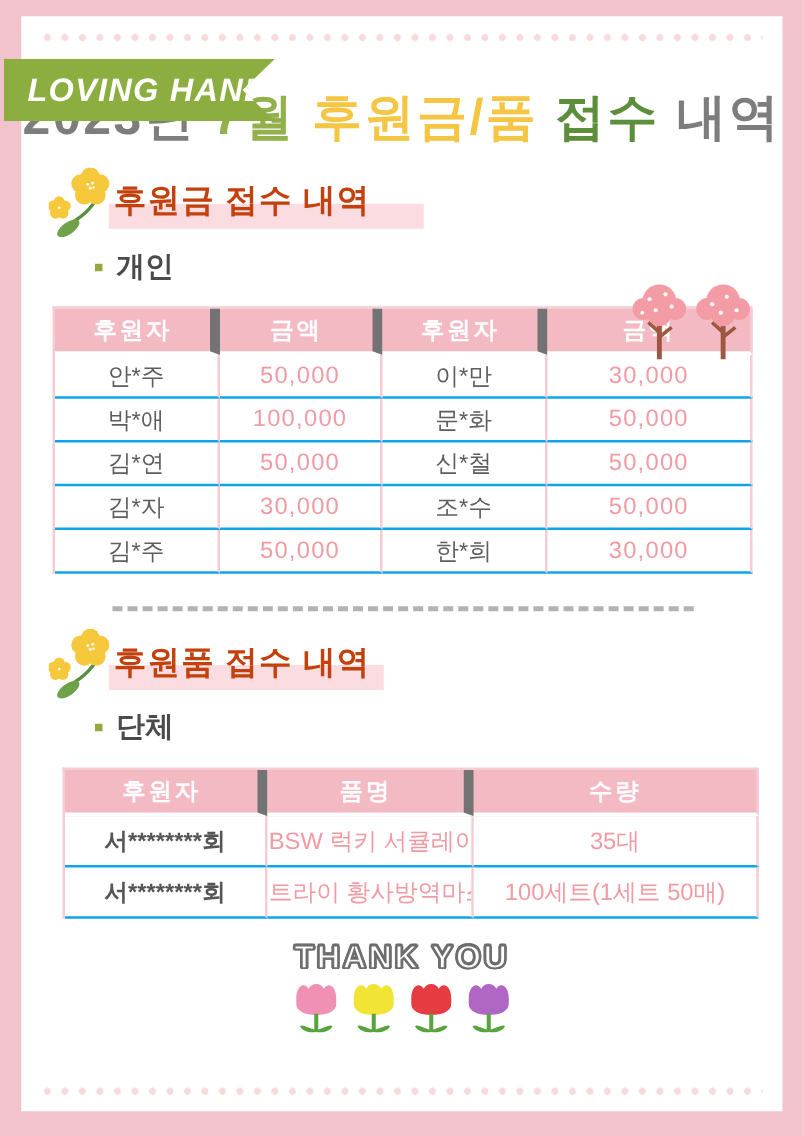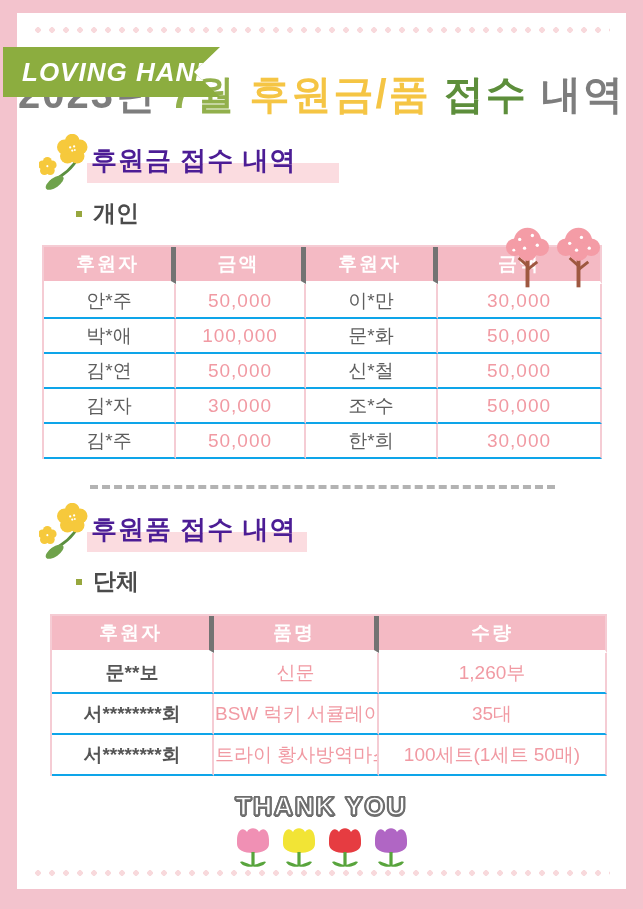--- a/index.html
+++ b/index.html
@@ -41,42 +41,42 @@
   .tw-yellow{color:#f5c544;} .tw-green{color:#5d8e3b;}
   .section-head{
     display:flex;align-items:flex-end;margin-left:22px;height:44px;position:relative;
   }
   .sh1{margin-top:16px;} .sh2{margin-top:14px;}
   .flower-icon{width:52px;height:56px;margin-bottom:-12px;flex:none;}
   .heading-wrap{position:relative;margin-left:0px;}
   .heading-bar{position:absolute;left:-4px;bottom:-5px;height:20px;background:#fbdce0;}
   .bar1{width:252px;} .bar2{width:220px;}
   .heading-text{
-    position:relative;font-size:26px;font-weight:800;color:#4c1d95;letter-spacing:1px;
+    position:relative;font-size:26px;font-weight:800;color:#c2410c;letter-spacing:1px;
     white-space:nowrap;
   }
   .subhead{
     display:flex;align-items:center;margin-left:59px;font-size:23px;font-weight:700;color:#4b4b4b;
   }
   .subhead1{margin-top:20px;} .subhead2{margin-top:19px;}
   .bullet{width:6px;height:6px;background:#97a73e;margin-right:11px;flex:none;}
   .trees{position:absolute;top:213px;right:25px;z-index:3;display:flex;gap:6px;}
   table{border-collapse:separate;border-spacing:0;table-layout:fixed;}
   .donor-table{
     border-left:2px solid #f5ccd4;border-top:2px solid #f5ccd4;background:#fff;
   }
   .t1{margin:16px 0 0 25px;width:558px;}
   .t2{margin:17px 0 0 33px;width:555px;}
   th,td{
     border-right:2px solid #f5ccd4;border-bottom:2px solid #0ea5e9;
     text-align:center;vertical-align:middle;overflow:hidden;white-space:nowrap;
   }
   th{
     background:#f4bac4;color:#ffffff;font-size:19px;font-weight:700;letter-spacing:2px;
-    height:32px;border-right:5px solid #737373;border-bottom:3px solid #ffffff;
+    height:32px;border-right:8px solid #737373;border-bottom:3px solid #ffffff;
   }
   th:last-child{border-right:2px solid #f5ccd4;}
   .t1 td{height:31px;font-size:19px;}
   .t2 td{height:37px;font-size:19px;}
   .t-name{color:#5e5e5e;font-weight:500;}
   .t2 .t-name{font-weight:700;color:#555555;}
   .t-amount{color:#f19aa3;letter-spacing:1px;}
   .t2 .t-amount{letter-spacing:0;}
   .divider{
     width:465px;margin:26px 0 0 73px;height:0;
@@ -286,25 +286,20 @@
       </colgroup>
     <thead>
       <tr>
         <th>후원자</th>
         <th>품명</th>
         <th>수량</th>
       </tr>
     </thead>
     <tbody>
       <tr>
-        <td class="t-name">문**보</td>
-        <td class="t-amount">신문</td>
-        <td class="t-amount">1,260부</td>
-      </tr>
-      <tr>
         <td class="t-name">서********회</td>
         <td class="t-amount">BSW 럭키 서큘레이터</td>
         <td class="t-amount">35대</td>
       </tr>
       <tr>
         <td class="t-name">서********회</td>
         <td class="t-amount">트라이 황사방역마스크</td>
         <td class="t-amount">100세트(1세트 50매)</td>
       </tr>
     </tbody>

